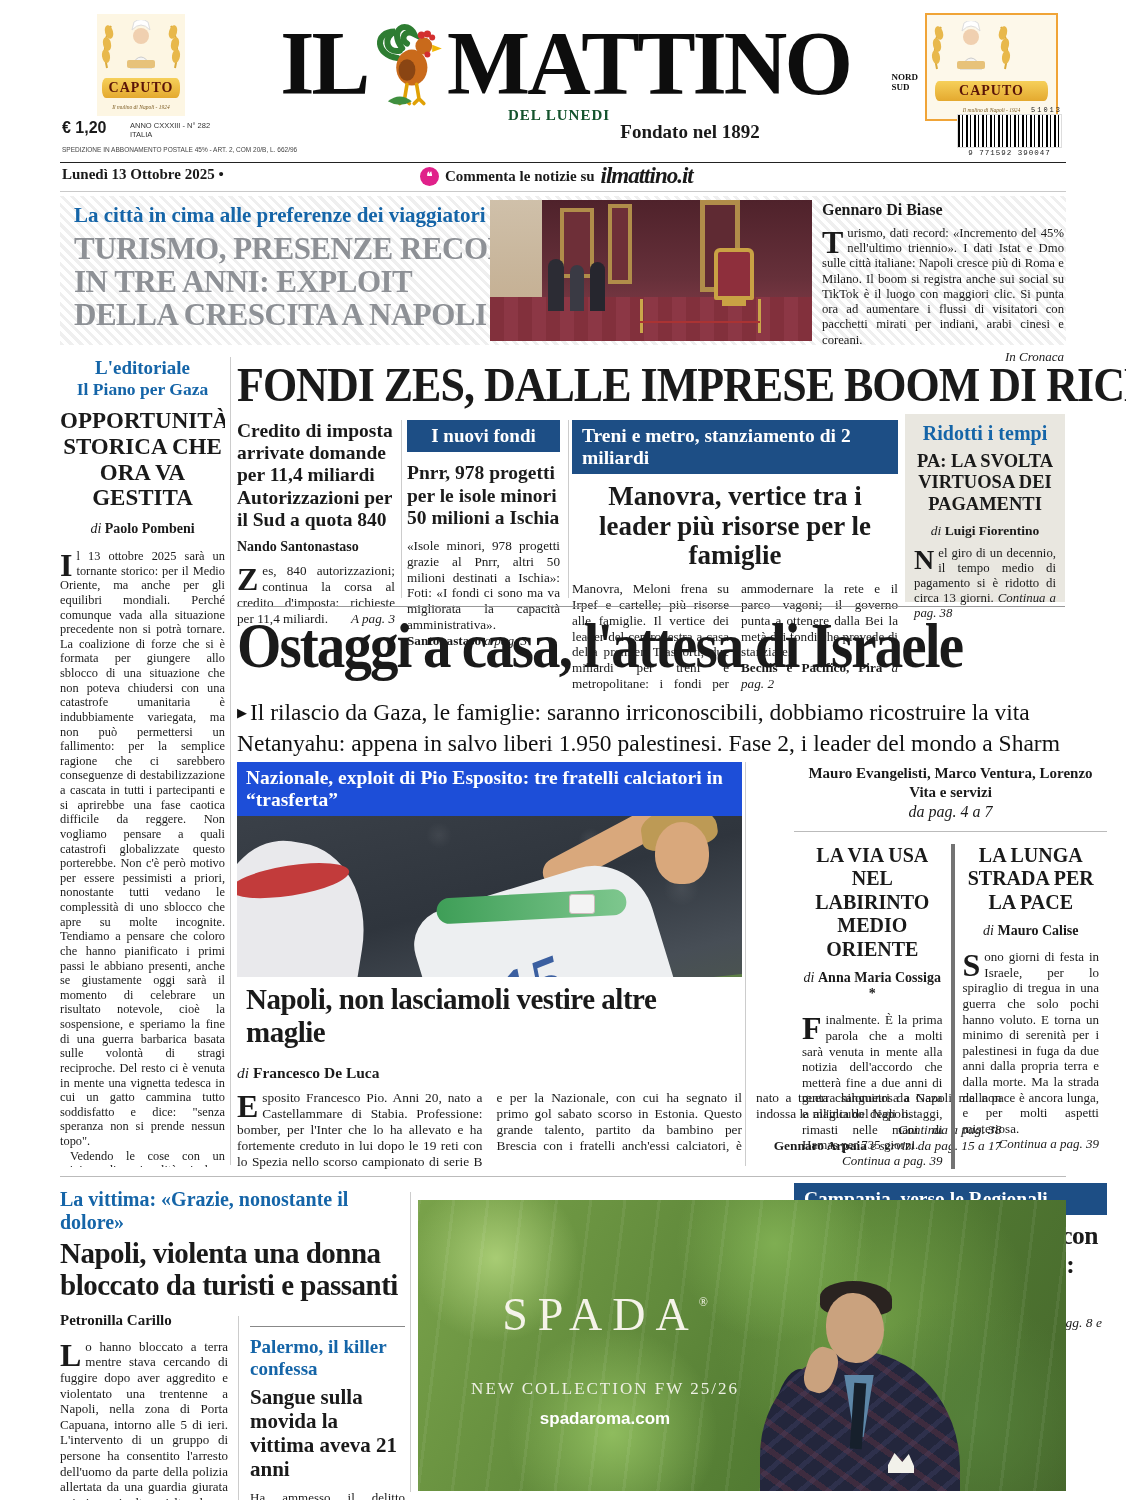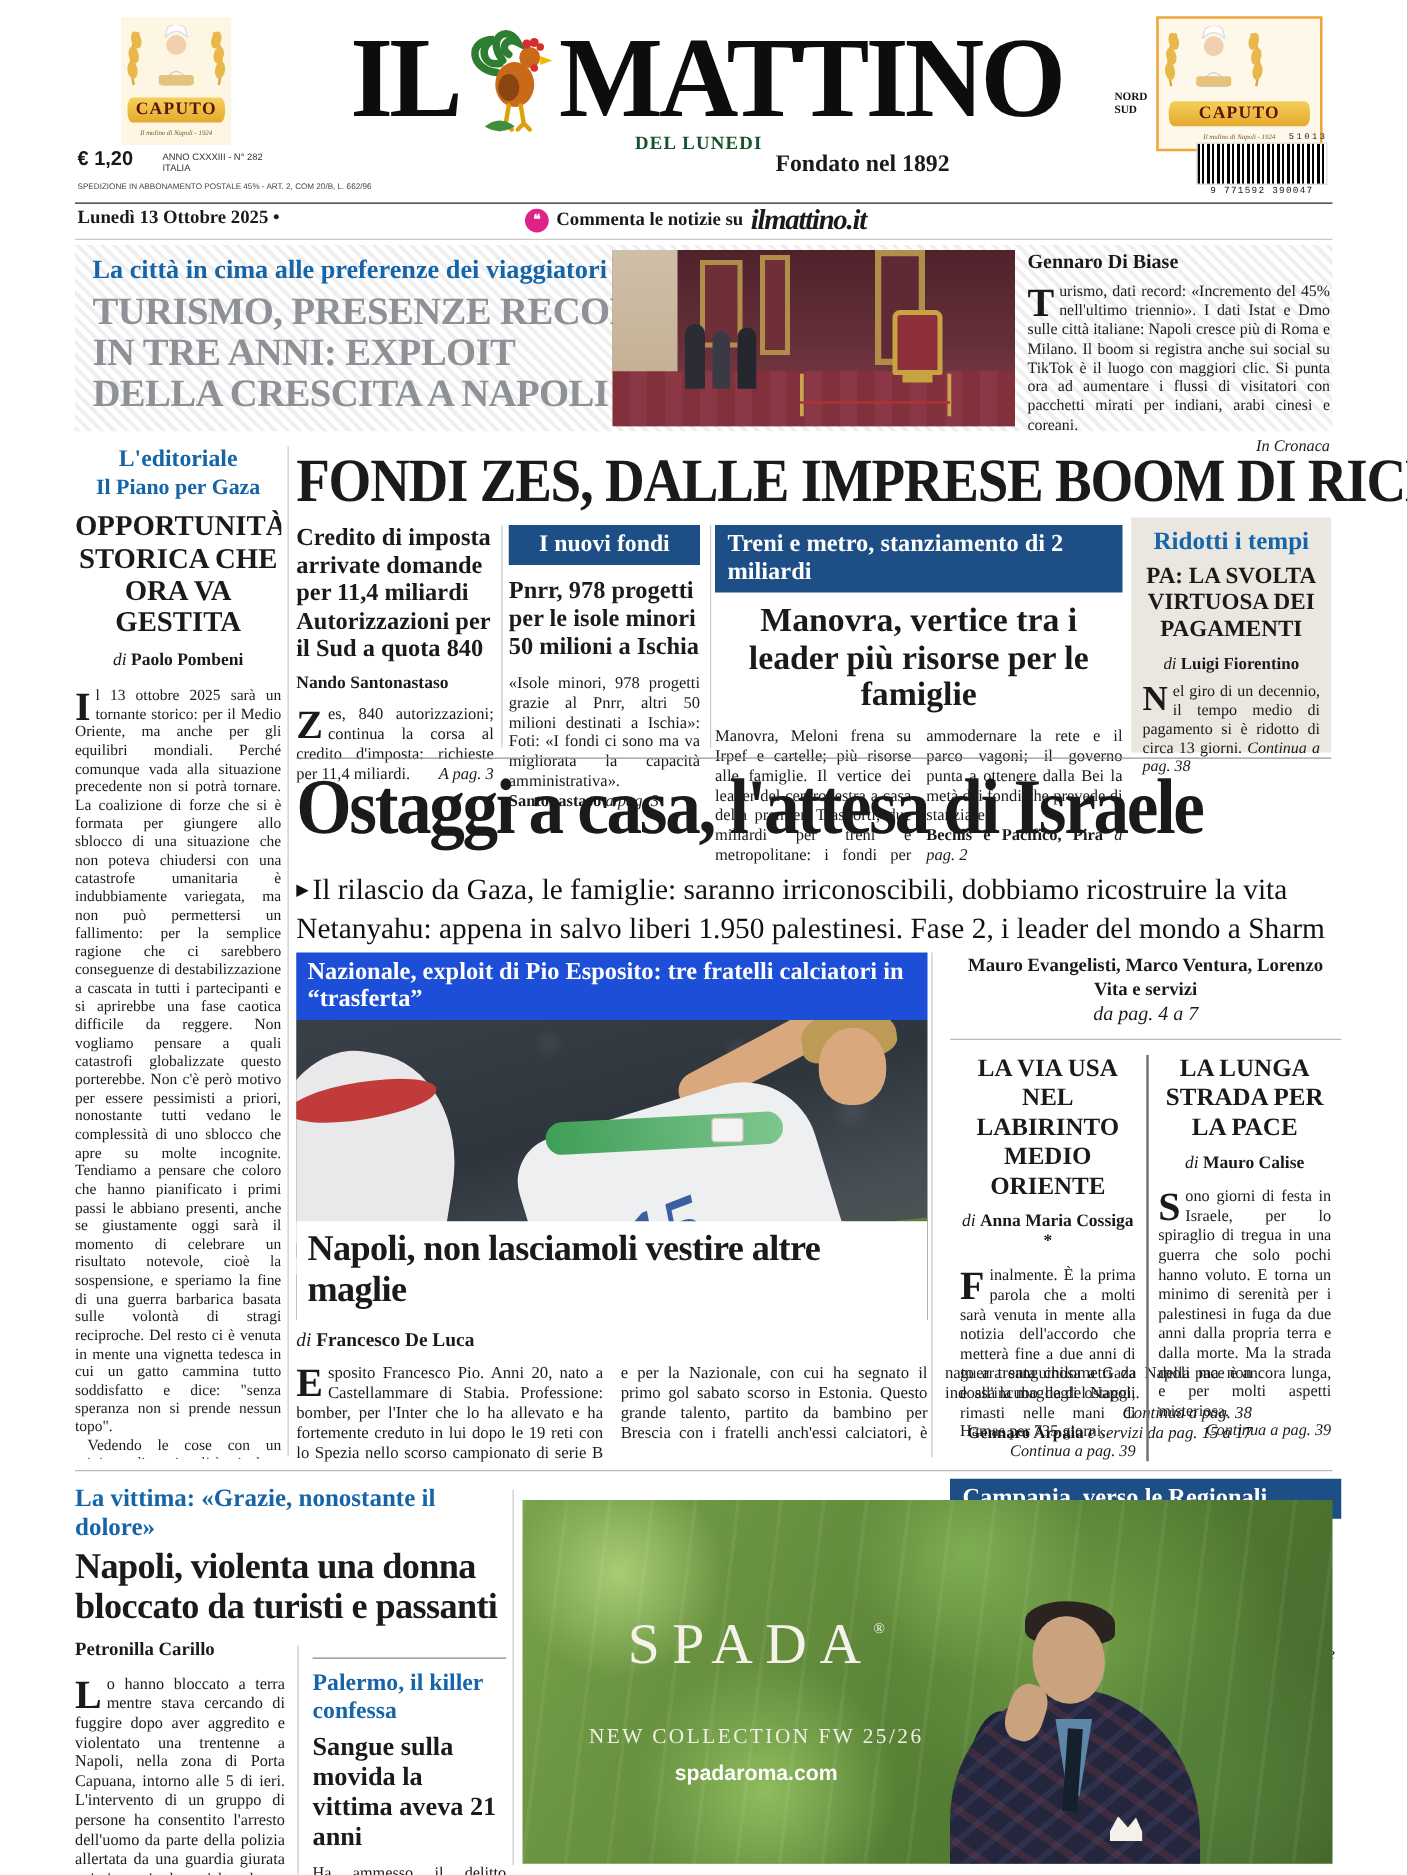--- a/index.html
+++ b/index.html
@@ -125,27 +125,27 @@
   .ph-hair { position:absolute; left:404px; top:-8px; width:76px; height:40px; background:#bd9a55; border-radius:60% 70% 40% 30%; transform:rotate(-8deg); }
   .ph-arm { position:absolute; left:300px; top:18px; width:130px; height:30px; background:#d9a87c; border-radius:16px; transform:rotate(-28deg); }
   .ph-patch { position:absolute; left:332px; top:78px; width:26px; height:20px; background:#f3f3f3; border-radius:3px; border:1px solid #cbb; }
   .pcaption { position:absolute; left:0; right:0; bottom:0; background:#fff; padding:6px 9px 7px; font-size:29px; font-weight:bold; letter-spacing:-0.5px; }
   .pbyline { margin-top:8px; font-size:15.5px; }
   .pbody { margin-top:8px; font-size:13.4px; line-height:1.2; text-align:justify; column-count:2; column-gap:14px; height:96px; }
   .ptail1 { text-align:right; font-style:italic; }
   .ptail2 { text-align:right; } .ptail2 b { font-weight:bold; } .ptail2 i { font-style:italic; }
 
   
-  .rcol { position:absolute; left:760px; top:764px; width:313px; }
+  .rcol { position:absolute; left:794px; top:764px; width:313px; }
   .services { text-align:center; font-size:15px; font-weight:bold; line-height:1.25; }
   .services .pages { display:block; font-weight:normal; font-style:italic; font-size:16px; }
   .rcol-hr { margin-top:9px; border-top:1px solid #bbb; }
   .opinions { display:flex; margin-top:12px; }
   .op { width:50%; padding:0 8px; }
-  .op + .op { border-left:2px solid #737373; }
+  .op + .op { border-left:4px solid #737373; }
   .op-headline { text-align:center; font-size:20px; font-weight:bold; line-height:1.18; }
   .op-byline { text-align:center; margin-top:9px; font-size:14px; }
   .op-body { margin-top:10px; font-size:13px; line-height:1.2; text-align:justify; }
   .op-tail { font-style:italic; text-align:right; font-size:13px; }
   .regionali { margin-top:14px; }
   .reg-headline { margin-top:7px; font-size:25.5px; font-weight:bold; line-height:1.13; letter-spacing:-0.5px; }
   .reg-byline { margin-top:7px; text-align:center; font-size:13.5px; }
   .reg-byline b { font-weight:bold; } .reg-byline i { font-style:italic; }
 
   .hrule-bottom { position:absolute; left:60px; right:60px; top:1176px; border-top:1px solid #bbb; }

